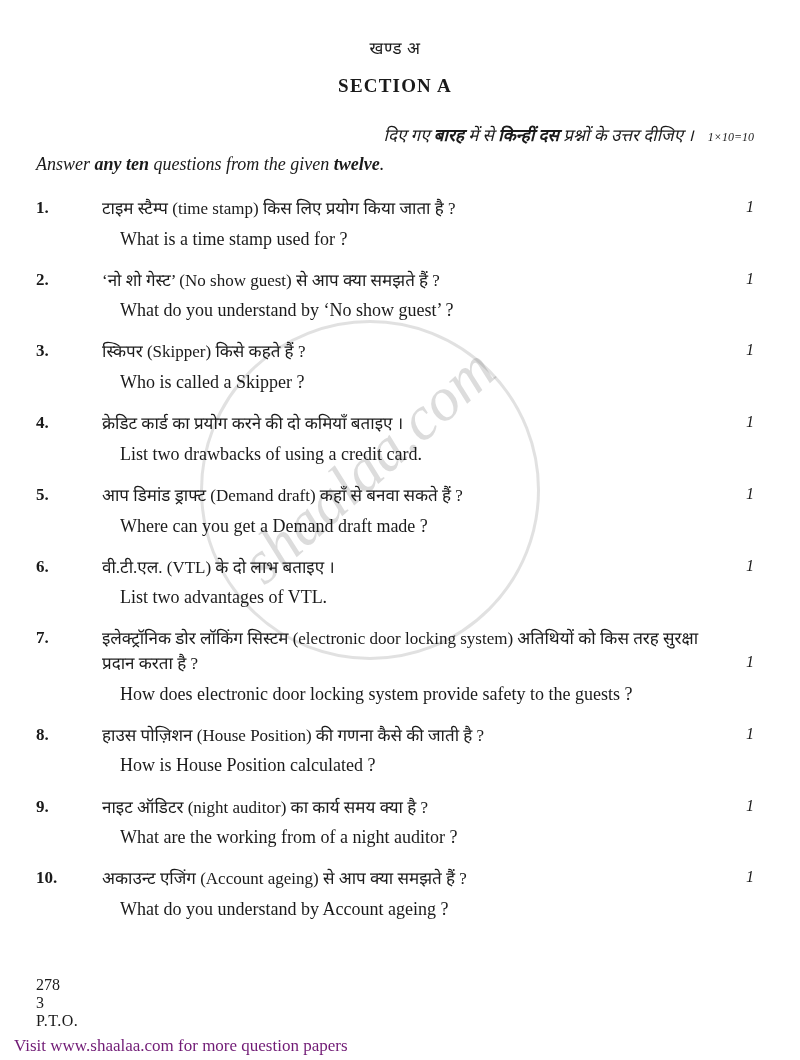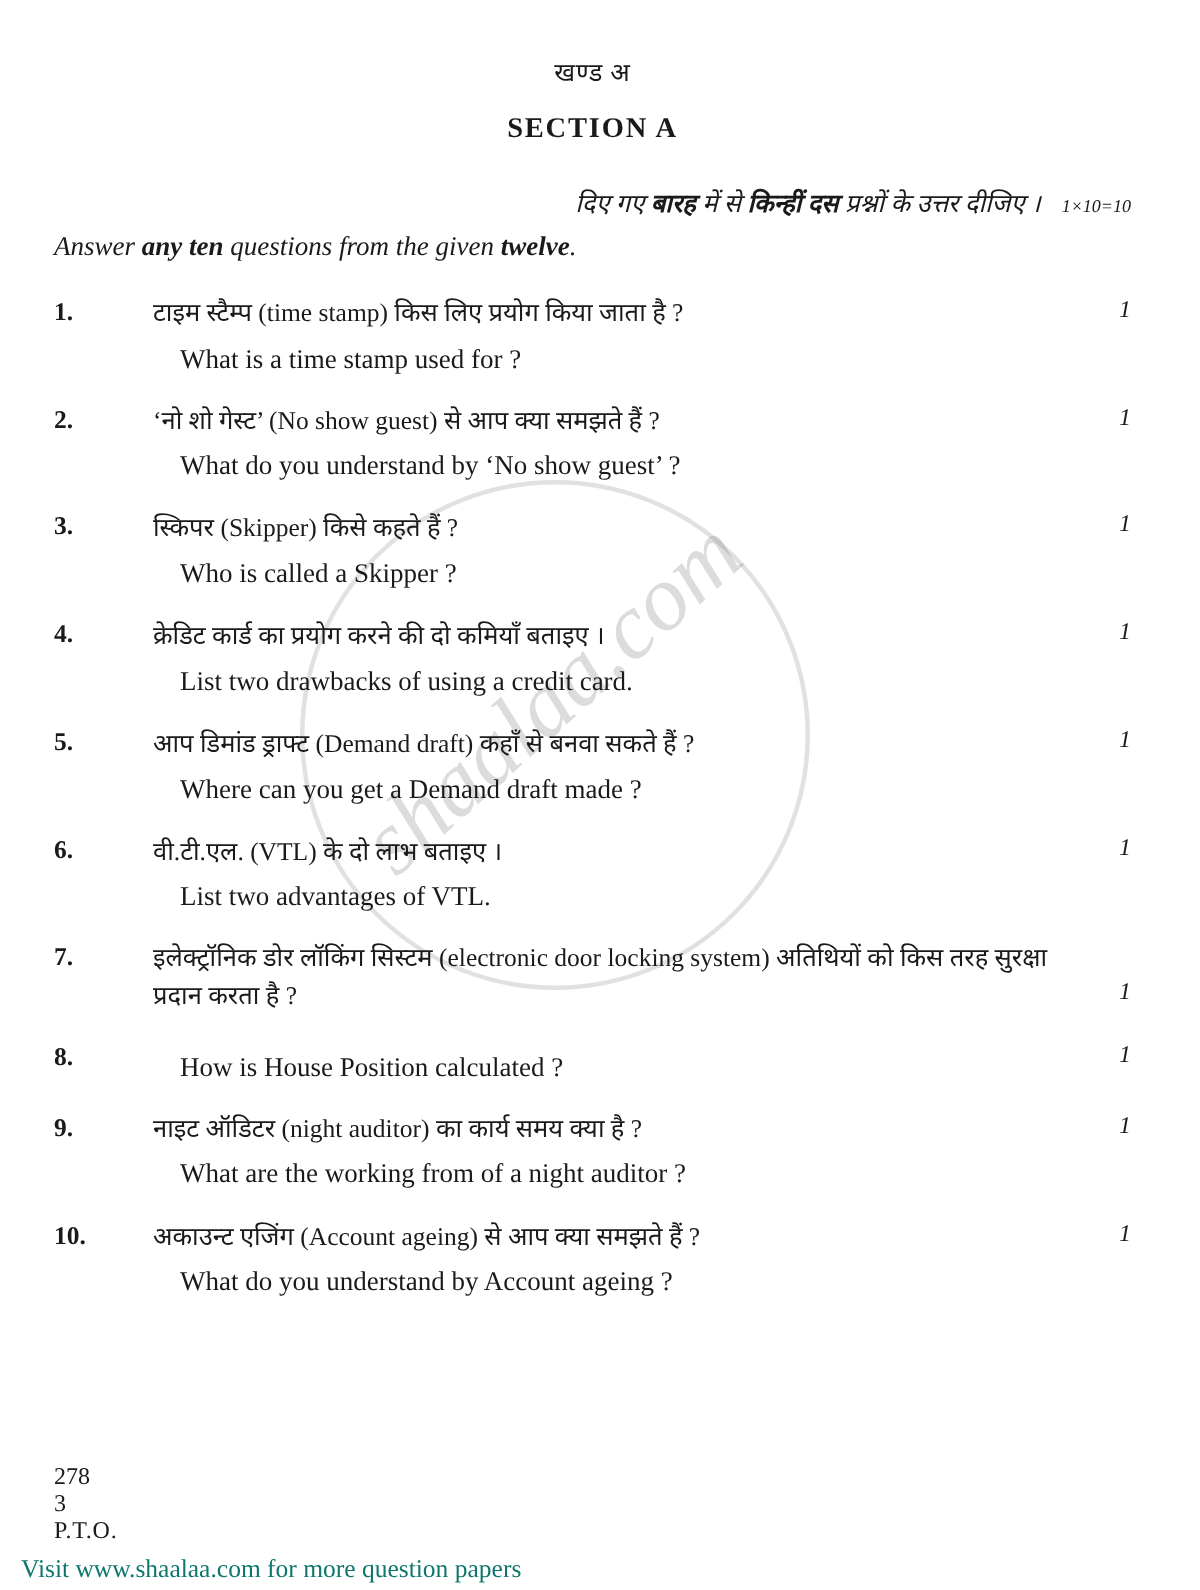--- a/index.html
+++ b/index.html
@@ -154,21 +154,21 @@
   }
   .footer .page-no-left { font-size: 16px; }
   .footer .page-center { font-size: 16px; }
   .footer .pto { font-size: 16px; letter-spacing: .5px; }
 
   .bottom-note {
     position: absolute;
     left: 14px;
     bottom: 4px;
     font-size: 17px;
-    color: #0f766e;
+    color: #701a75;
     font-family: "Liberation Serif", serif;
     z-index: 10;
   }
 </style>
 </head>
 <body>
 
 <div class="page">
 
   <div class="watermark">
@@ -245,27 +245,29 @@
           <div class="q-hi">वी.टी.एल. (VTL) के दो लाभ बताइए ।</div>
           <div class="q-en">List two advantages of VTL.</div>
         </div>
         <div class="q-mark">1</div>
       </div>
 
       <div class="q two-line">
         <div class="q-num">7.</div>
         <div class="q-body">
           <div class="q-hi">इलेक्ट्रॉनिक डोर लॉकिंग सिस्टम (electronic door locking system) अतिथियों को किस तरह सुरक्षा प्रदान करता है ?</div>
+          <div class="q-en">How does electronic door locking system provide safety to the guests ?</div>
         </div>
         <div class="q-mark">1</div>
       </div>
 
       <div class="q">
         <div class="q-num">8.</div>
         <div class="q-body">
+          <div class="q-hi">हाउस पोज़िशन (House Position) की गणना कैसे की जाती है ?</div>
           <div class="q-en">How is House Position calculated ?</div>
         </div>
         <div class="q-mark">1</div>
       </div>
 
       <div class="q">
         <div class="q-num">9.</div>
         <div class="q-body">
           <div class="q-hi">नाइट ऑडिटर (night auditor) का कार्य समय क्या है ?</div>
           <div class="q-en">What are the working from of a night auditor ?</div>

